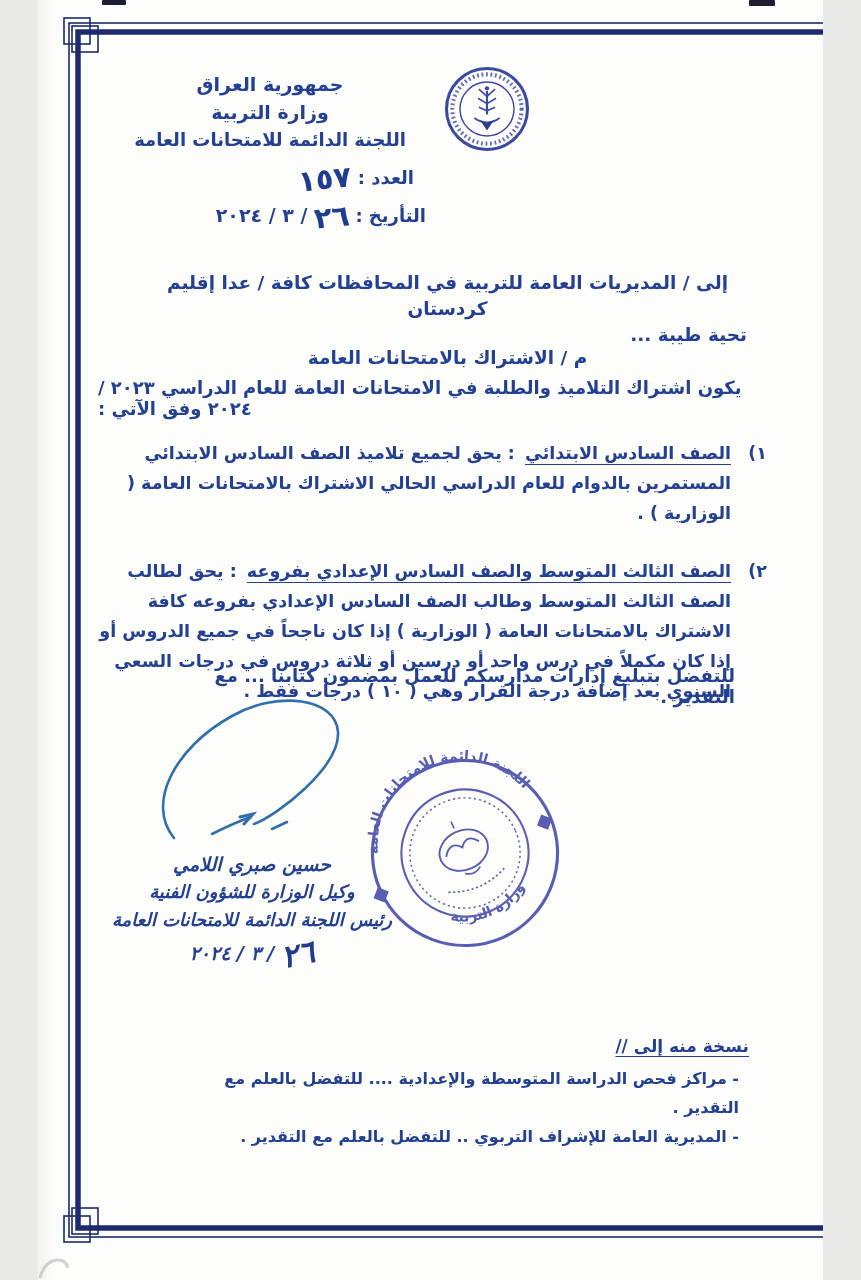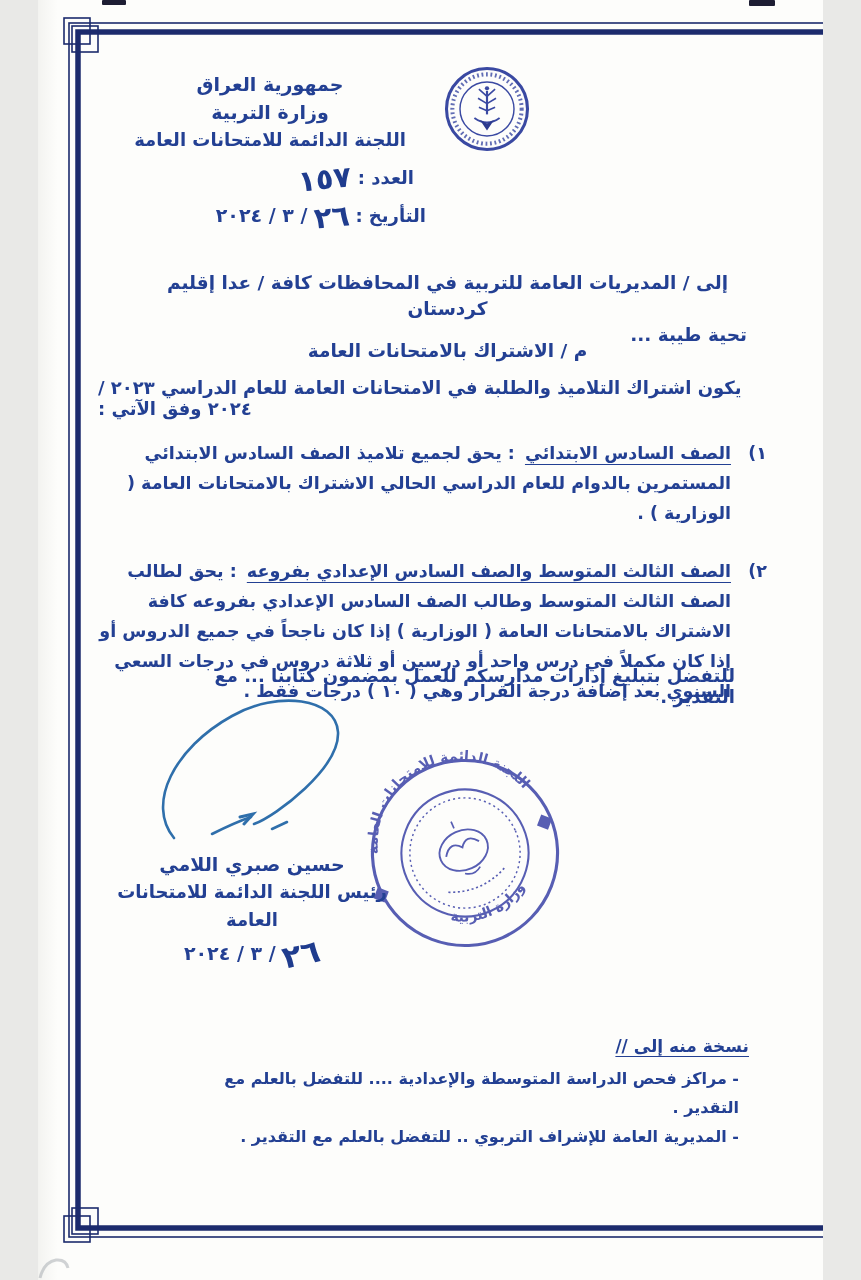--- a/index.html
+++ b/index.html
@@ -23,32 +23,32 @@
   .org-line3{font-size:18px;}
   .num-row{margin-top:8px;text-align:right;padding-right:26px;font-size:18px;height:38px;}
   .hand{display:inline-block;font-size:29px;transform:rotate(-6deg);letter-spacing:2px;vertical-align:middle;color:#1f3c8e;}
   .date-row{text-align:right;padding-right:14px;font-size:18px;}
   .date-rest{font-size:19px;letter-spacing:1px;}
   
   .logo{left:404px;top:64px;width:90px;height:90px;}
   
   .address{left:100px;right:66px;top:270px;text-align:center;}
   .addr-line1{font-size:18.5px;line-height:26px;}
-  .addr-line2{font-size:18.5px;margin-top:18px;}
+  .addr-line2{font-size:18.5px;margin-top:25px;}
   .greeting{right:76px;top:324px;font-size:18.5px;}
   .intro{right:72px;left:60px;top:377px;text-align:left;font-size:18px;}
   
   .items{top:420px;right:56px;left:52px;}
   .item{position:relative;padding-right:36px;font-size:17.5px;line-height:30px;text-align:right;margin-bottom:28px;}
   .item-number{position:absolute;right:0;top:0;}
   .item-heading{text-decoration:underline;text-underline-offset:5px;margin-left:4px;}
   .closing{top:665px;left:150px;right:88px;text-align:right;font-size:18px;}
   
   .signature-svg{left:116px;top:696px;width:220px;height:162px;}
-  .sig-block{left:64px;top:850px;width:300px;text-align:center;}
+  .sig-block{left:64px;top:850px;width:300px;text-align:center;font-style:italic;}
   .sig-name{font-size:19px;line-height:28px;}
   .sig-title{font-size:18px;line-height:28px;}
   .sig-date{font-size:19px;margin-top:2px;}
   .hand-day{display:inline-block;font-size:31px;transform:rotate(-12deg);vertical-align:middle;color:#1f3c8e;}
   .stamp-svg{left:323px;top:748px;width:208px;height:210px;opacity:.92;}
   
   .cc{right:74px;top:1036px;width:580px;text-align:right;}
   .cc-heading{font-size:17px;text-decoration:underline;text-underline-offset:4px;margin-bottom:8px;}
   .cc-item{font-size:16px;line-height:29px;padding-right:10px;}
   
@@ -163,20 +163,21 @@
         <textPath href="#arcTop" startOffset="50%" text-anchor="middle">اللجنة الدائمة للامتحانات العامة</textPath>
       </text>
       <text font-size="13.5" font-weight="bold" fill="#4a51ad" stroke="none" font-family="'DejaVu Sans',sans-serif">
         <textPath href="#arcBottom" startOffset="50%" text-anchor="middle">وزارة التربية</textPath>
       </text>
     </g>
   </svg>
 
   <div class="abs sig-block">
     <div class="sig-name">حسين صبري اللامي</div>
+    <div class="sig-title">وكيل الوزارة للشؤون الفنية</div>
     <div class="sig-title">رئيس اللجنة الدائمة للامتحانات العامة</div>
     <div class="sig-date">
       <span class="hand-day">٢٦</span>
       <span>/ ٣ / ٢٠٢٤</span>
     </div>
   </div>
 
   <div class="abs cc">
     <div class="cc-heading">نسخة منه إلى //</div>
     <div class="cc-item">- مراكز فحص الدراسة المتوسطة والإعدادية .... للتفضل بالعلم مع التقدير .</div>

